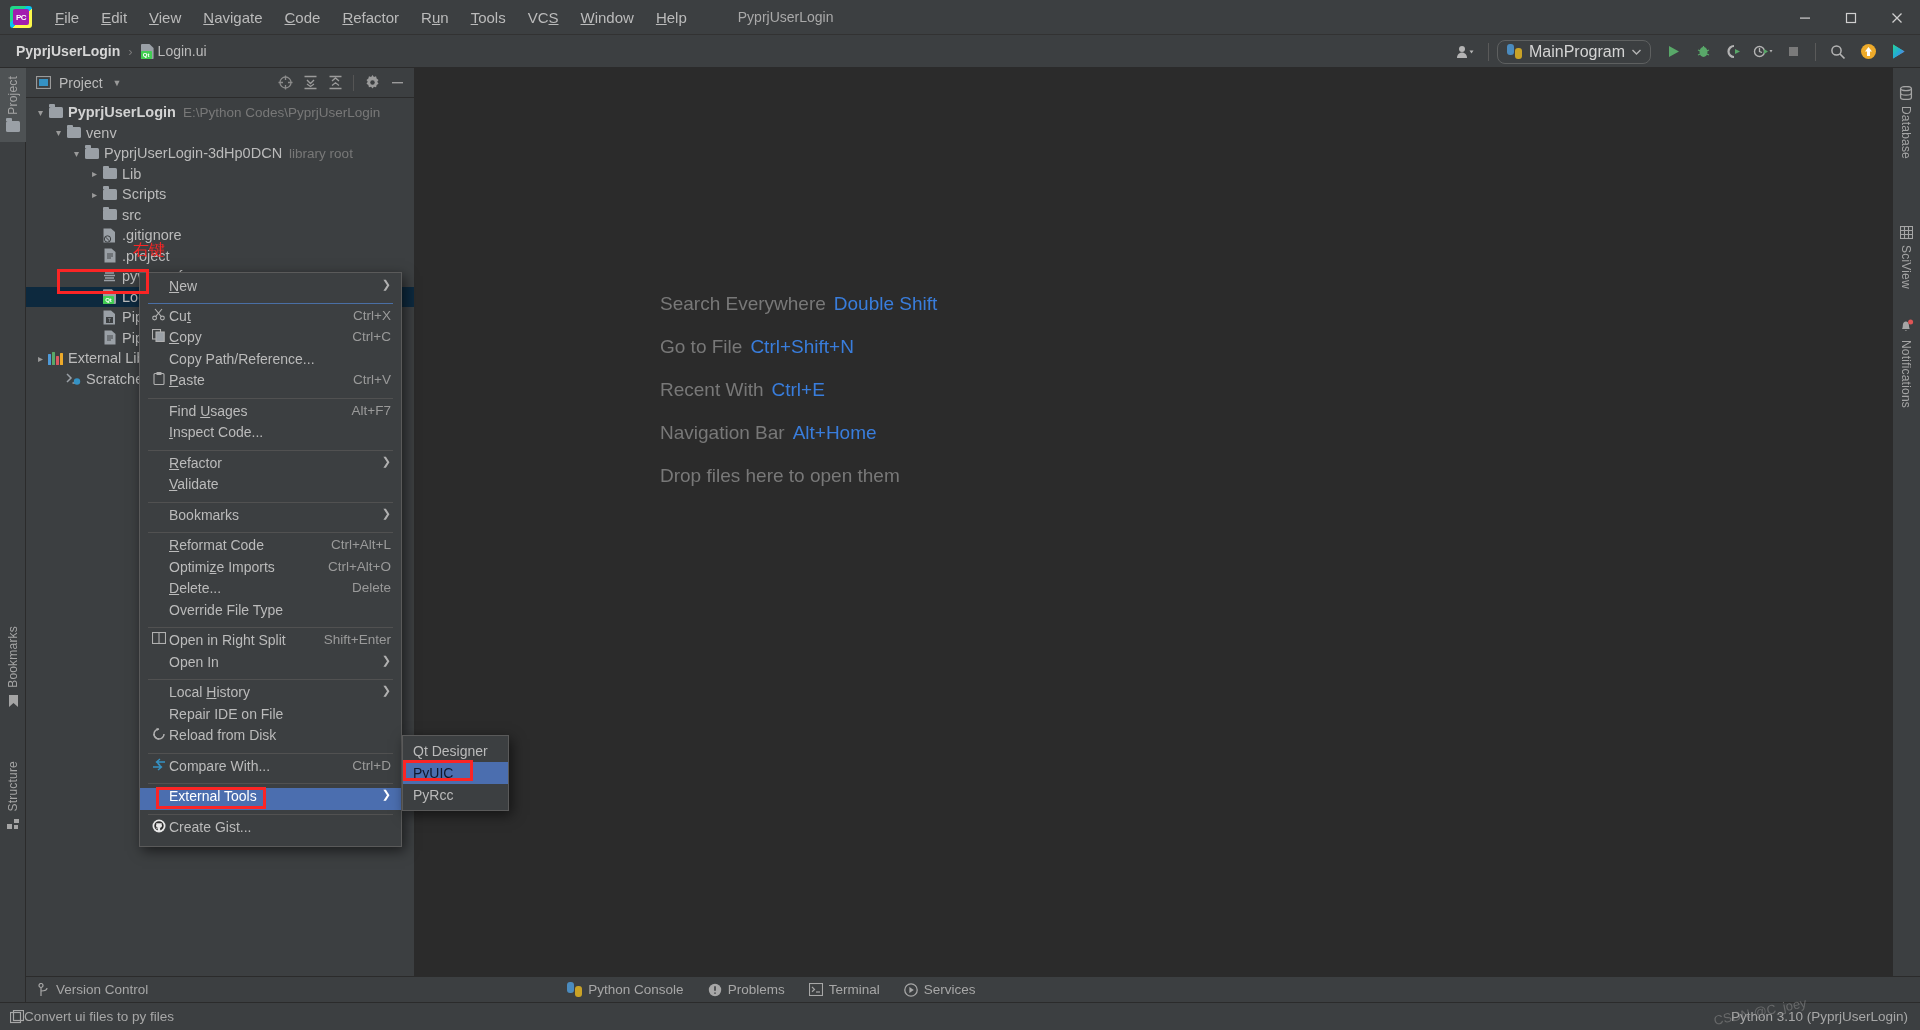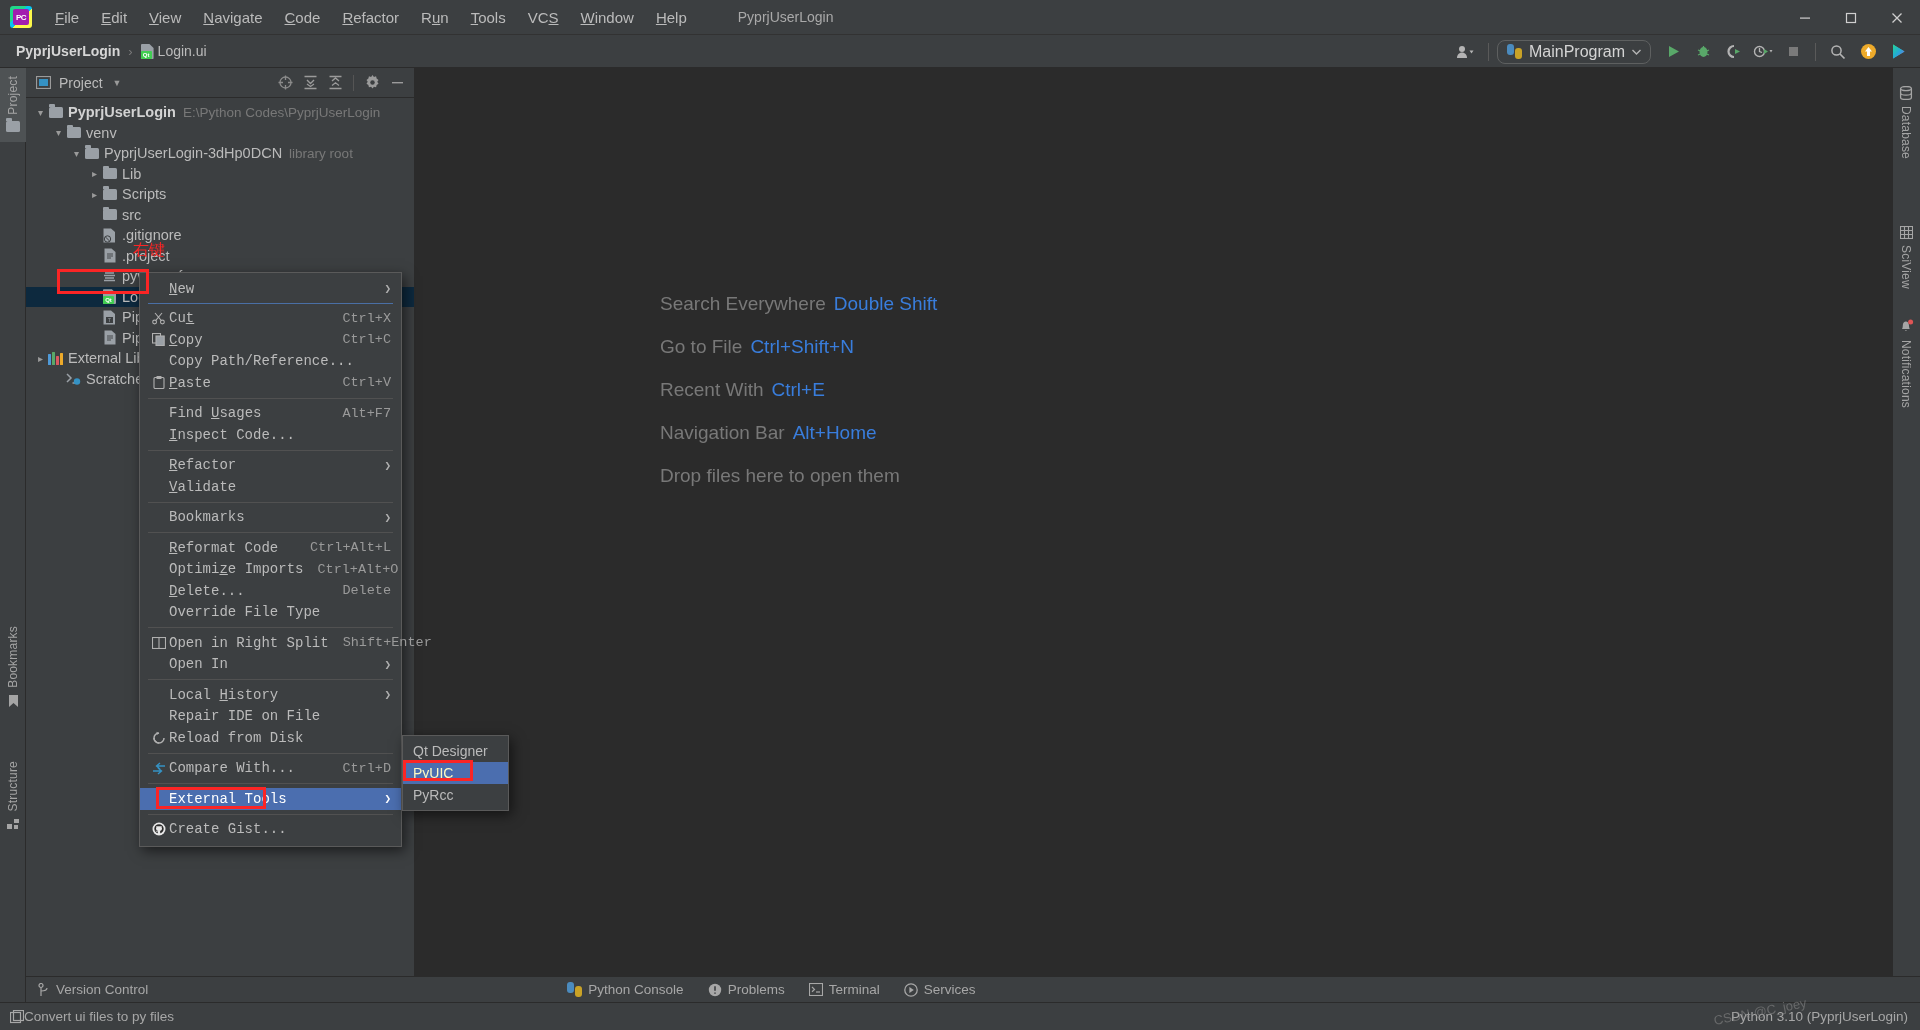--- a/index.html
+++ b/index.html
@@ -179,22 +179,22 @@
   .sb-right { margin-left: auto; padding-right: 12px; display:flex; align-items:center; gap:18px; }
 
   
   .ctxmenu {
     position: absolute; left: 139px; top: 272px; width: 263px;
     background: #3c3f41; border: 1px solid #5a5a5a;
     box-shadow: 3px 4px 12px rgba(0,0,0,0.55); z-index: 60;
     padding: 5px 0 6px 0;
   }
   .mi {
-    height: 21.5px; display: flex; align-items: center; padding: 0 10px 0 8px;
-    font-size: 14px; color: #bbbbbb; white-space: nowrap; position: relative; font-family: Liberation Mono, monospace;
+    height: 21.5px; display: flex; align-items: flex-start; padding: 0 10px 0 8px;
+    font-size: 14px; color: #bbbbbb; white-space: nowrap; position: relative;
   }
   .mi.hl { background: #4b6eaf; color: #ffffff; }
   .mi-ico { width: 21px; display: inline-flex; align-items: center; justify-content: center; flex: none; color: #b0b0b0; }
   .mi-label { flex: 1; }
   .mi-label u { text-decoration: underline; }
   .mi-key { color: #9a9a9a; font-size: 13.5px; margin-left: 14px; }
   .mi-arrow { margin-left: 14px; color: #b0b0b0; font-size: 11px; }
   .mi.hl .mi-arrow { color: #fff; }
   .msep { height: 1px; background: #515151; margin: 4px 8px; }
   .msep.blue { background: #4a6fa5; margin: 3px 8px 4px 8px; }
@@ -202,21 +202,21 @@
   
   .submenu {
     position: absolute; left: 402px; top: 735px; width: 107px;
     background: #3c3f41; border: 1px solid #5a5a5a;
     box-shadow: 3px 4px 12px rgba(0,0,0,0.55); z-index: 70; padding: 4px 0;
   }
   .smi {
     height: 22px; display: flex; align-items: center; padding: 0 10px;
     font-size: 14px; color: #bbbbbb; white-space: nowrap;
   }
-  .smi.hl { background: #4b6eaf; color: #fef9c3; }
+  .smi.hl { background: #4b6eaf; color: #0f172a; }
 
   
   .redbox { position: absolute; border: 3px solid #fb2525; z-index: 90; pointer-events: none; }
   .redtext {
     position: absolute; color: #fb2525; font-size: 16px; z-index: 90;
     font-family: "DejaVu Sans", sans-serif; white-space: nowrap;
   }
   .watermark {
     position: absolute; color: #8b8b8b; font-size: 13px; opacity: 0.55;
     transform: rotate(-11deg); z-index: 95; white-space: nowrap;

